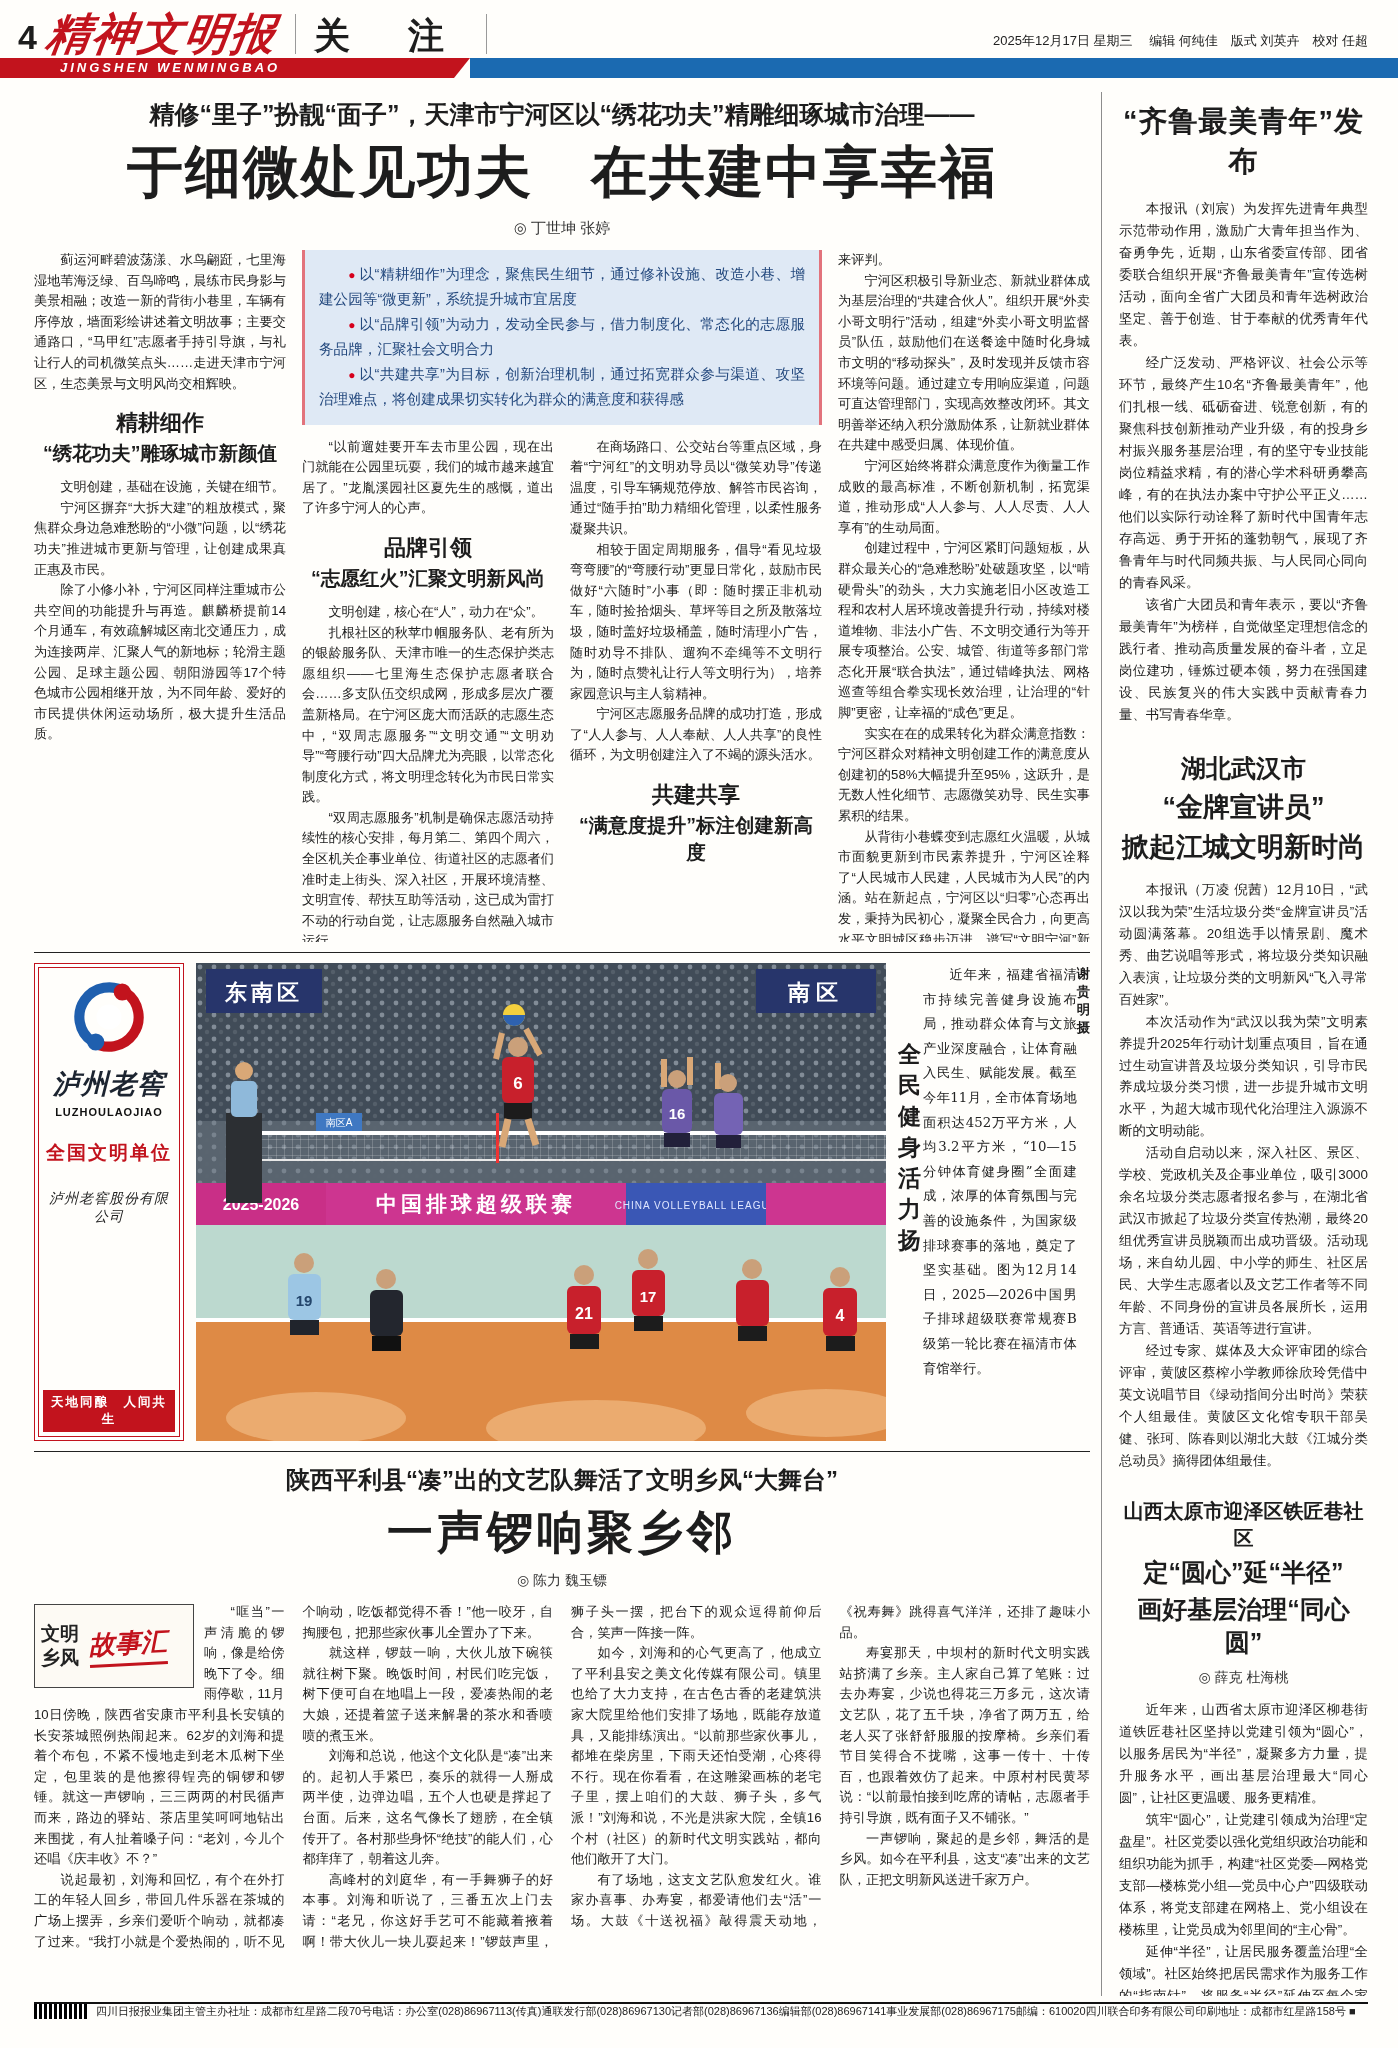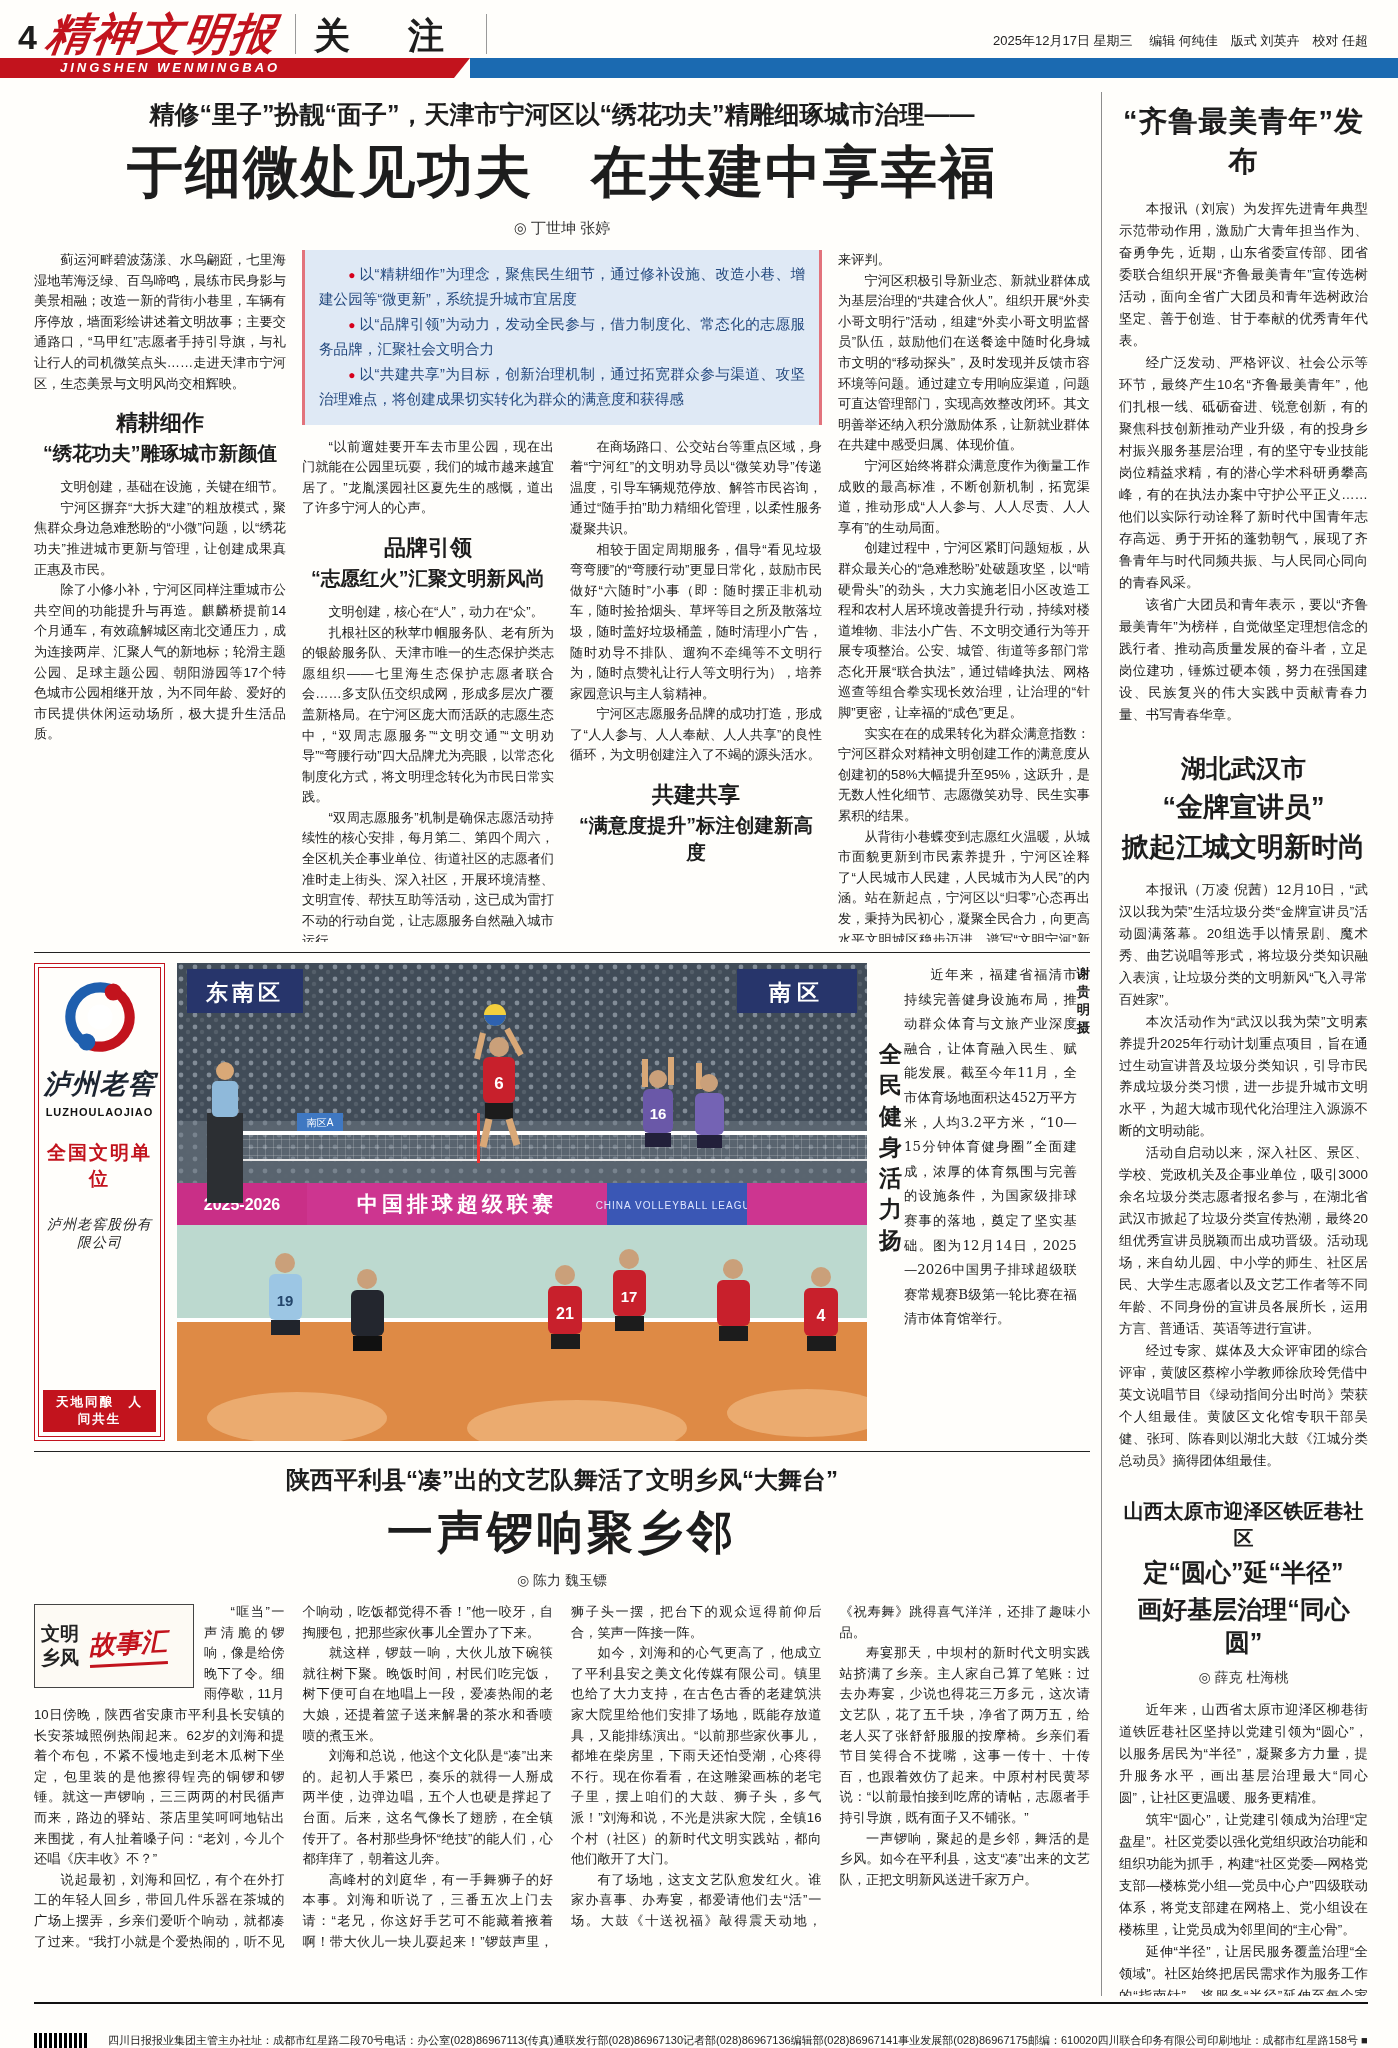--- a/index.html
+++ b/index.html
@@ -40,21 +40,21 @@
       border-right:3px solid #e2737c;color:#24497e;padding:12px 14px;box-sizing:border-box;}
   .hl-p{font-size:14.6px;line-height:1.72;text-align:justify;text-indent:2em;margin:0;}
   .hl-p::before{content:"● ";color:#d6001c;font-size:12px;}
   .para{font-size:13.2px;line-height:1.56;text-align:justify;text-indent:2em;margin:0;}
   .noindent{text-indent:0;}
   .shead{text-align:center;font-weight:900;font-size:22px;margin:14px 0 2px;}
   .ssub{text-align:center;font-weight:900;font-size:19.5px;margin:2px 0 10px;}
   .hrule{border:none;border-top:1.5px solid #222;margin:10px 0;}
   
   .media-row{display:flex;gap:12px;height:478px;}
-  .ad{width:131px;flex:none;border:1px solid #c2131d;box-shadow:inset 0 0 0 3px #fff,inset 0 0 0 4px #c2131d;
+  .ad{width:150px;flex:none;border:1px solid #c2131d;box-shadow:inset 0 0 0 3px #fff,inset 0 0 0 4px #c2131d;
       padding:14px 8px 0;box-sizing:border-box;display:flex;flex-direction:column;align-items:center;text-align:center;}
   .ad-brand{font-family:"DejaVu Serif","Liberation Serif",serif;font-weight:900;font-size:27px;
             font-style:italic;color:#1c2430;margin-top:10px;letter-spacing:1px;white-space:nowrap;}
   .ad-en{font-size:11px;font-weight:bold;letter-spacing:1px;color:#111;margin-top:4px;}
   .ad-honor{color:#c2131d;font-weight:900;font-size:19px;margin-top:22px;letter-spacing:2px;}
   .ad-co{font-family:"DejaVu Serif","Liberation Serif",serif;font-size:14px;font-style:italic;
          color:#222;margin-top:24px;letter-spacing:1px;}
   .ad-slogan{margin-top:auto;margin-bottom:8px;background:#c2131d;color:#fff;font-size:12.5px;
              font-weight:bold;letter-spacing:2px;padding:4px 6px;align-self:stretch;}
   .photo{flex:none;width:690px;margin:0;background:#c4b5fd;}
@@ -81,21 +81,21 @@
   .sb1-title{font-size:29px;font-weight:900;text-align:center;margin:10px 0 16px;letter-spacing:1px;}
   .sb-kicker{font-size:25px;font-weight:900;text-align:center;margin:26px 0 0;}
   .sb-kicker-sm{font-size:20px;font-weight:700;text-align:center;margin:26px 0 0;}
   .sb-t{font-size:27px;font-weight:900;text-align:center;margin:4px 0 0;}
   .sb-t-sm{font-size:25px;font-weight:900;text-align:center;margin:4px 0 0;}
   .sb-byline{font-size:14px;text-align:center;margin:10px 0 12px;color:#333;}
   .sidebar .para{font-size:13.4px;line-height:1.64;}
   .sb-body{margin-top:14px;}
   
   .footer{height:44px;margin:6px 30px 0 34px;border-top:2px solid #111;display:flex;
-          align-items:flex-end;gap:20px;font-size:11px;color:#222;flex:none;}
+          align-items:flex-start;gap:8px;font-size:11px;color:#222;flex:none;}
   .bars{width:54px;height:15px;flex:none;
         background:repeating-linear-gradient(90deg,#000 0 3px,#fff 3px 5px);}
   .footer span{white-space:nowrap;}
 </style>
 </head>
 <body>
 
 <div class="page">
 
   <header class="hdr">

